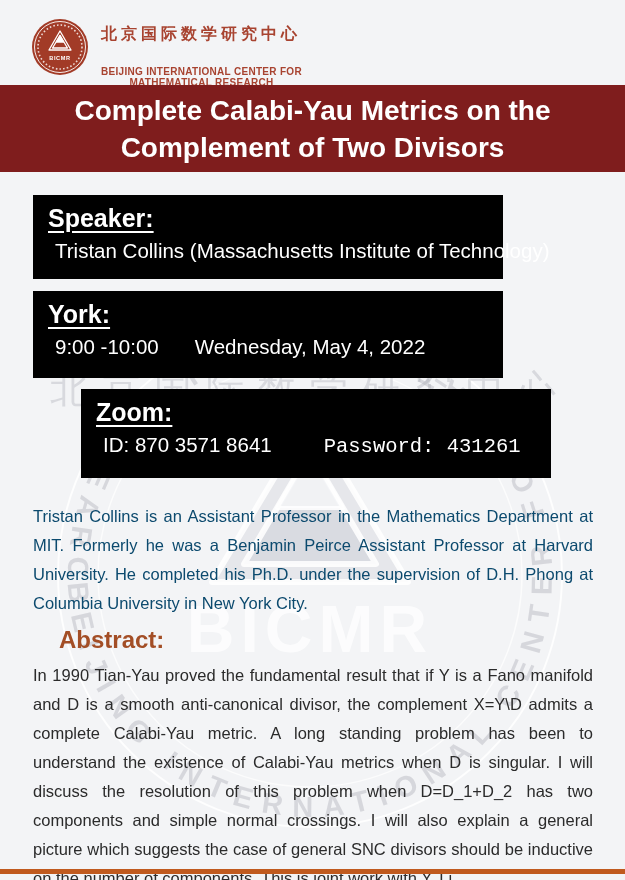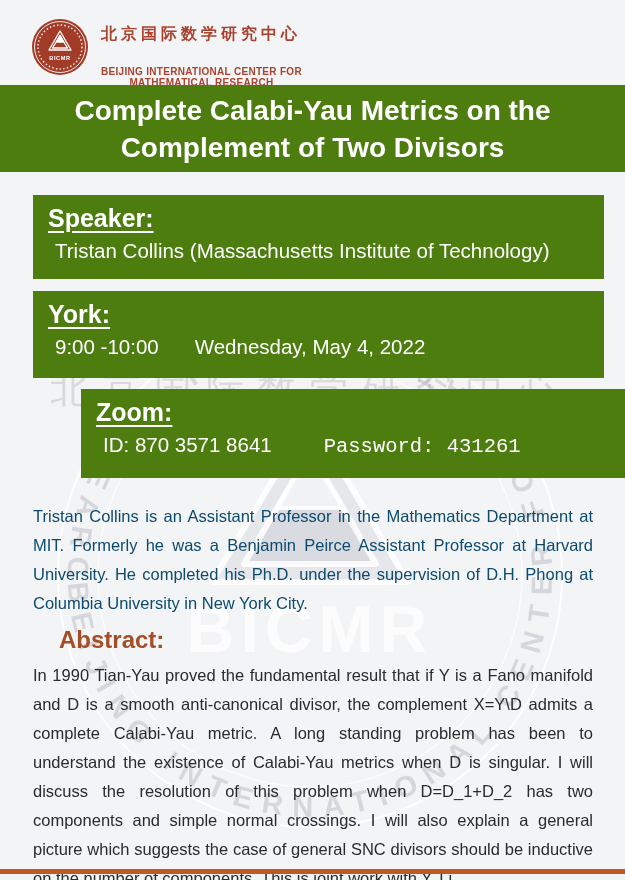--- a/index.html
+++ b/index.html
@@ -48,36 +48,36 @@
     letter-spacing: 0.3px;
     line-height: 11px;
     white-space: nowrap;
     text-align: center;
   }
   
   .banner {
     position: absolute;
     left: 0; top: 85px;
     width: 625px; height: 87px;
-    background: #4d7c0f;
+    background: #7f1d1d;
     z-index: 2;
     text-align: center;
     color: #ffffff;
     font-weight: bold;
     font-size: 28px;
     line-height: 37px;
     padding-top: 7px;
     box-sizing: border-box;
   }
   
   .card {
     position: absolute;
     left: 33px;
-    width: 571px;
-    background: #4d7c0f;
+    width: 470px;
+    background: #000000;
     z-index: 2;
     box-sizing: border-box;
     padding: 9px 10px 0 15px;
     color: #ffffff;
   }
   .card-speaker { top: 195px; height: 84px; }
   .card-time    { top: 291px; height: 87px; }
   .card-zoom    { top: 389px; height: 89px; margin-left: 48px; }
   .card-heading {
     display: inline-block;

